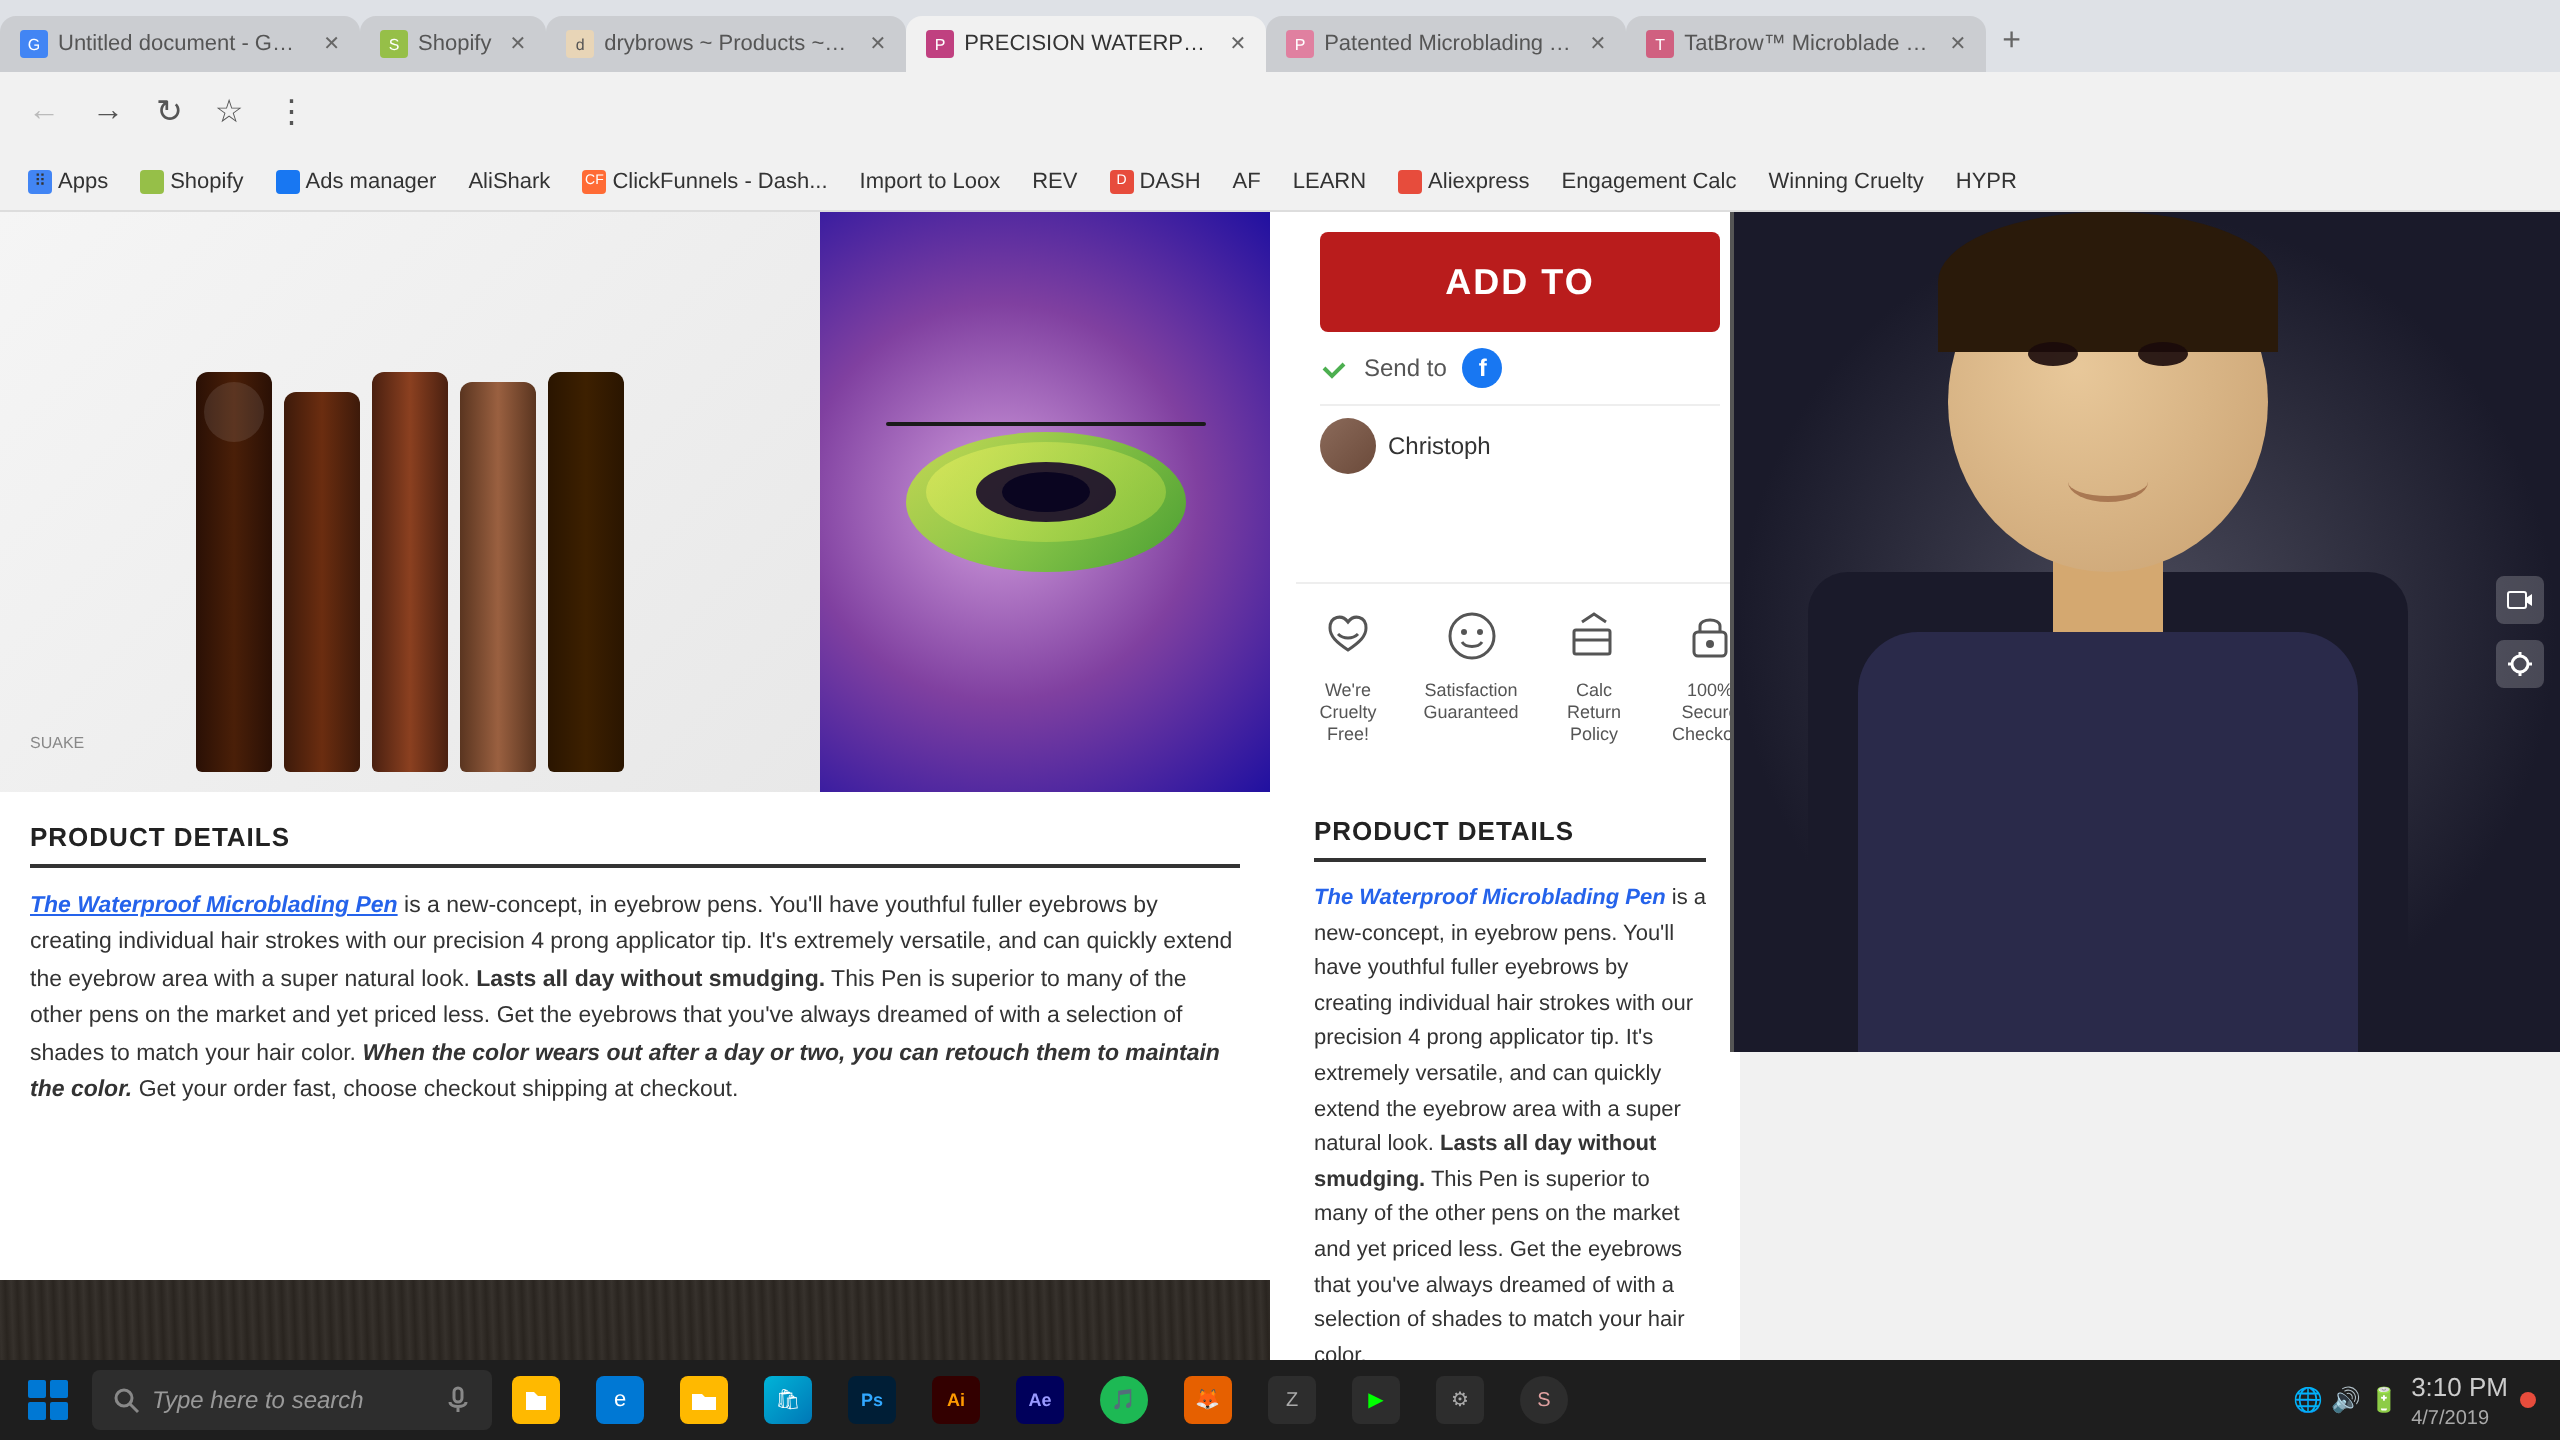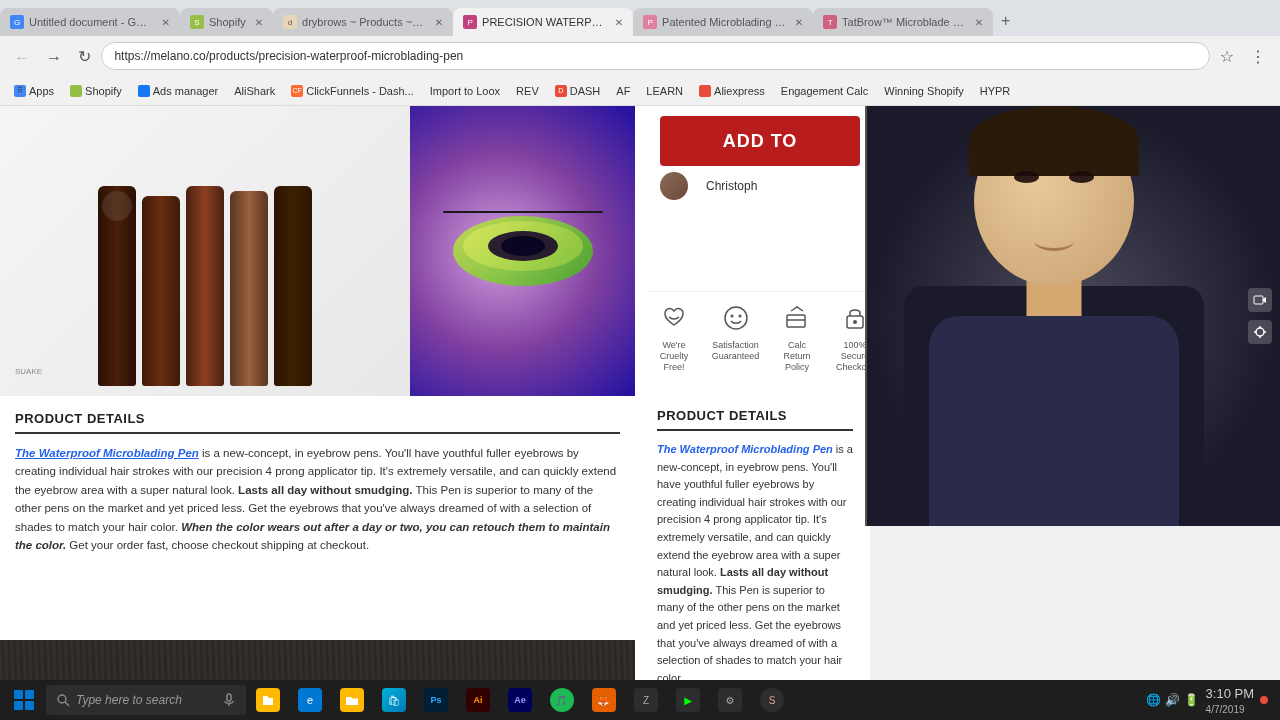--- a/index.html
+++ b/index.html
@@ -49,21 +49,21 @@
     .thumb-2 { background: linear-gradient(135deg, #1a1a1a, #333); }
     .thumb-3 { background: linear-gradient(135deg, #c8b8a0, #a09080); }
     .thumb-4 { background: linear-gradient(135deg, #e0d0c0, #c0b0a0); }
 
     
     .right-panel { position: absolute; left: 650px; top: 0; width: 220px; height: 290px; background: white; padding: 10px; }
     .add-to-cart-btn { width: 100%; height: 50px; background: #b91c1c; border: none; border-radius: 4px; color: white; font-size: 18px; font-weight: bold; cursor: pointer; letter-spacing: 1px; }
     .send-to-area { display: flex; align-items: center; gap: 8px; padding: 8px 0; border-bottom: 1px solid #eee; }
     .send-to-text { font-size: 12px; color: #555; }
     .send-to-icon { width: 20px; height: 20px; background: #1877f2; border-radius: 50%; display: flex; align-items: center; justify-content: center; color: white; font-size: 12px; font-weight: bold; }
-    .christoph-row { display: flex; align-items: center; gap: 18px; padding: 6px 0; }
+    .christoph-row { display: flex; align-items: center; gap: 6px; padding: 6px 0; }
     .christoph-avatar { width: 28px; height: 28px; background: #ccc; border-radius: 50%; }
     .christoph-name { font-size: 12px; color: #333; }
     .trust-badge { display: flex; flex-direction: column; align-items: center; gap: 4px; width: 45px; }
     .trust-icon { width: 36px; height: 36px; display: flex; align-items: center; justify-content: center; font-size: 20px; }
     .trust-label { font-size: 9px; color: #555; text-align: center; line-height: 1.2; }
     .product-details-title { font-size: 13px; font-weight: bold; color: #222; border-bottom: 2px solid #333; padding-bottom: 6px; margin-bottom: 10px; letter-spacing: 0.5px; }
     .product-desc { font-size: 12px; line-height: 1.6; color: #333; }
 
     
     .webcam-overlay { position: absolute; right: 0; top: 0; width: 415px; height: 420px; background: #1a1a1a; overflow: hidden; border-left: 2px solid #555; }
@@ -124,23 +124,20 @@
       <span class="tab-title">TatBrow™ Microblade Pen...</span>
       <span class="tab-close">✕</span>
     </div>
     <span class="tab-new">+</span>
   </div>
 
   <div class="nav-bar">
     <button class="nav-btn disabled">←</button>
     <button class="nav-btn">→</button>
     <button class="nav-btn">↻</button>
-    <div class="address-bar">
-      <span>https://melano.co/products/precision-waterproof-microblading-pen</span>
-    </div>
     <button class="nav-btn">☆</button>
     <button class="nav-btn">⋮</button>
   </div>
 
   <div class="bookmarks-bar">
     <div class="bookmark-item">
       <div class="bookmark-icon" style="background:#4285f4;">⠿</div>
       <span>Apps</span>
     </div>
     <div class="bookmark-item">
@@ -175,21 +172,21 @@
       <span>LEARN</span>
     </div>
     <div class="bookmark-item">
       <div class="bookmark-icon" style="background:#e74c3c;"></div>
       <span>Aliexpress</span>
     </div>
     <div class="bookmark-item">
       <span>Engagement Calc</span>
     </div>
     <div class="bookmark-item">
-      <span>Winning Shopify</span>
+      <span>Winning Cruelty</span>
     </div>
     <div class="bookmark-item">
       <span>HYPR</span>
     </div>
   </div>
 </div>
 
 <div style="display:flex; width:1280px; height:584px; position:relative;">
 
   <div class="page-content">
@@ -253,20 +250,27 @@
           </div>
         </div>
         <div class="thumb-arrow">›</div>
       </div>
     </div>
 
     <div class="right-panel">
       <button class="add-to-cart-btn">
         <span>ADD TO</span>
       </button>
+      <div class="send-to-area">
+        <svg width="14" height="14" viewBox="0 0 14 14">
+            <path d="M2 7l4 4 6-6" stroke="#4caf50" stroke-width="2" fill="none"></path>
+          </svg>
+        <span class="send-to-text">Send to</span>
+        <div class="send-to-icon">f</div>
+      </div>
       <div class="christoph-row">
         <div class="christoph-avatar" style="background: linear-gradient(135deg, #8b6a5a, #6b4a3a);"></div>
         <span class="christoph-name">Christoph</span>
       </div>
     </div>
 
     <div style="position:absolute; left:648px; top:185px; width:220px; display:flex; gap:21px; padding:8px; background:white; border-top:1px solid #eee;">
       <div class="trust-badge">
         <div class="trust-icon">
           <svg width="30" height="30" viewBox="0 0 30 30">

